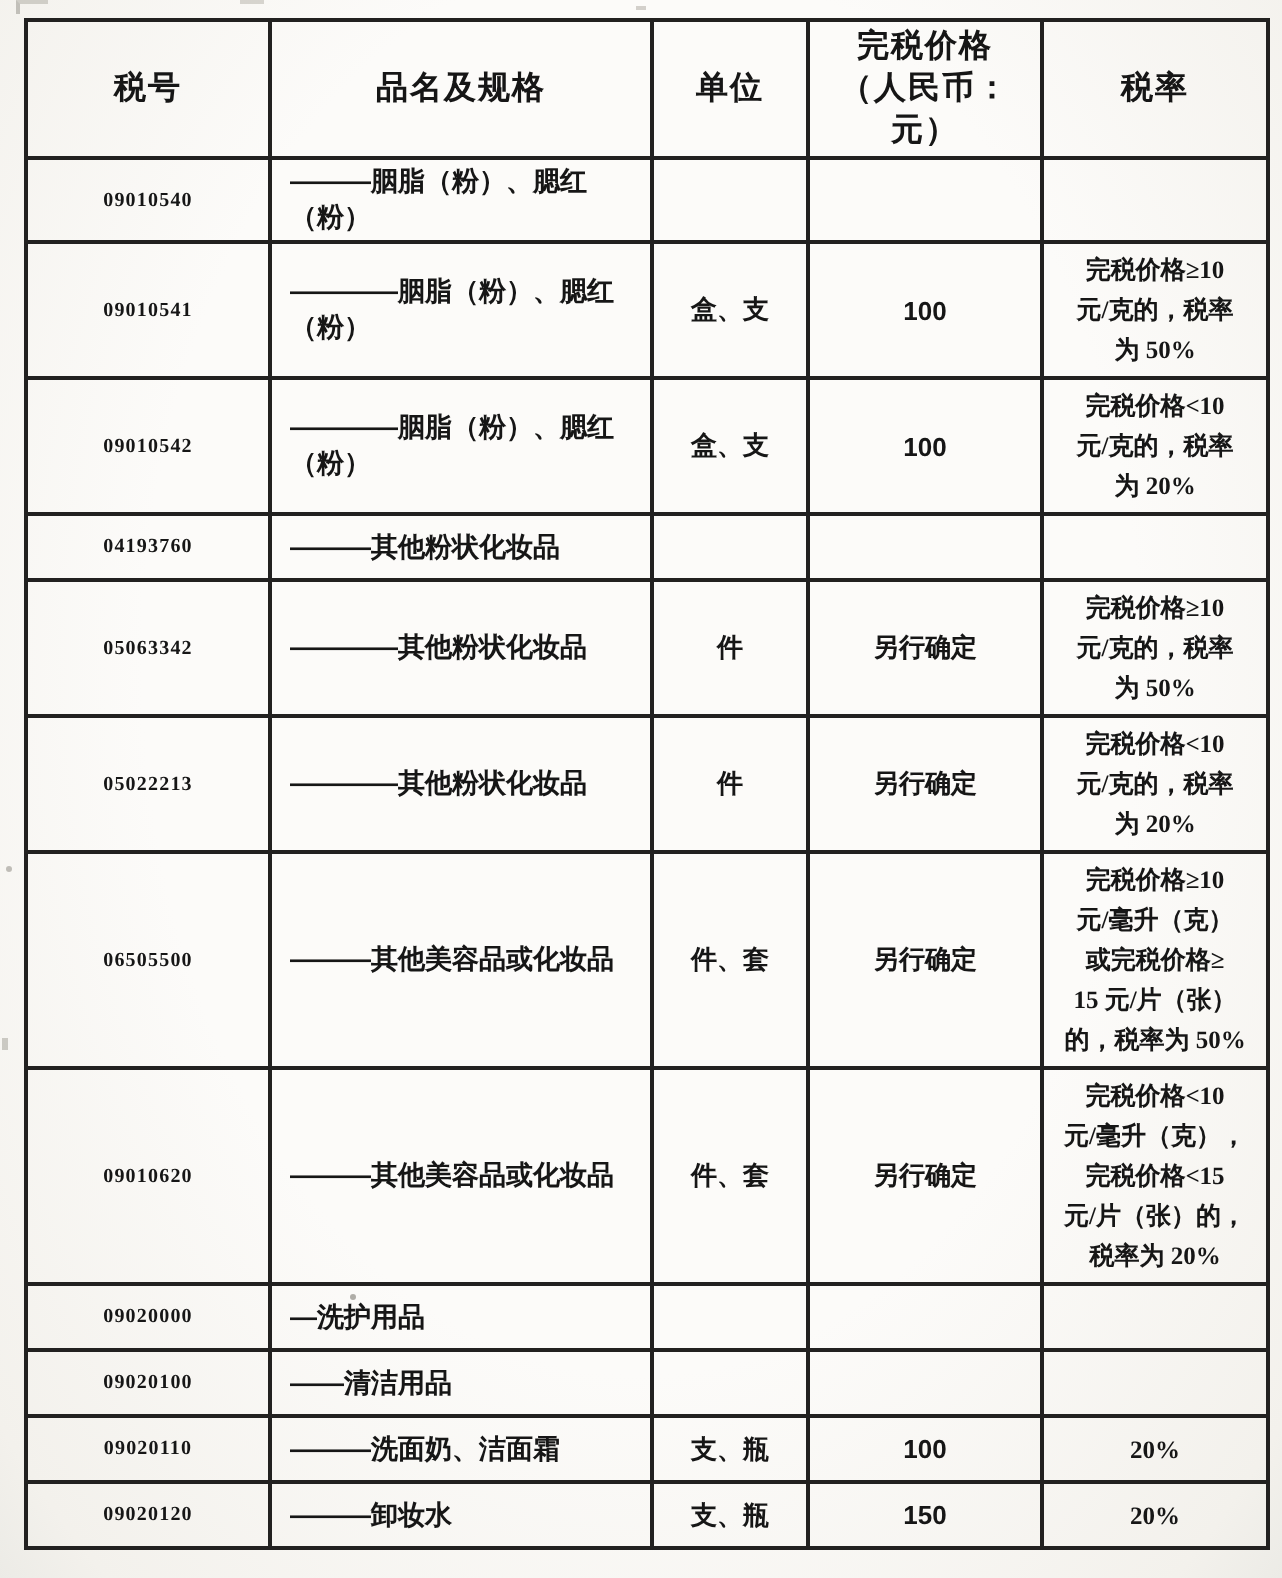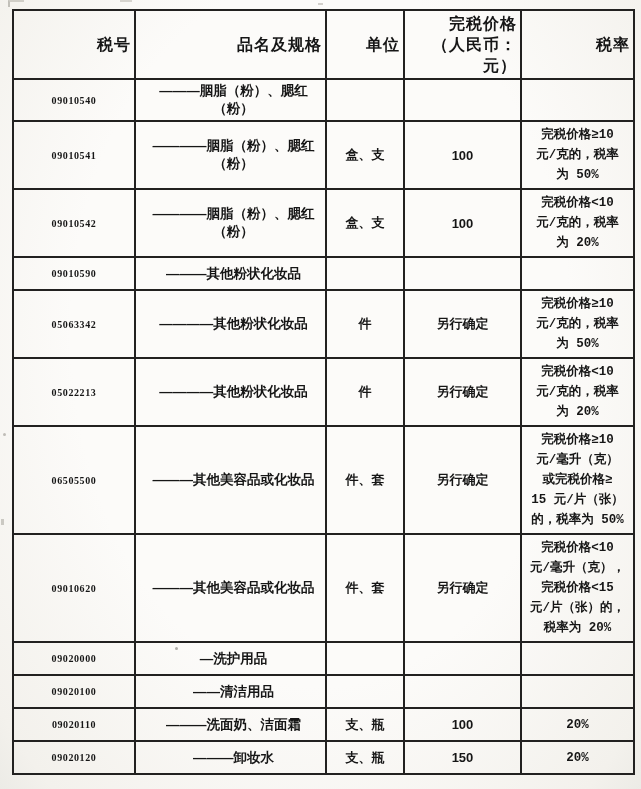--- a/index.html
+++ b/index.html
@@ -28,43 +28,42 @@
     vertical-align: middle;
     overflow: hidden;
   }
   .doc thead th {
     font-family: "Liberation Sans", "DejaVu Sans", sans-serif;
     font-weight: bold;
     font-size: 16px;
     height: 52px;
     line-height: 21px;
     letter-spacing: 1px;
-    text-align: right;
   }
   .doc td.code {
     font-size: 10px;
     font-weight: 700;
     letter-spacing: 0.6px;
     height: 27px;
     text-align: center;
   }
   .doc td.name {
-    text-align: center;
+    text-align: left;
     padding-left: 9px;
     font-family: "Liberation Sans", "DejaVu Sans", sans-serif;
     font-weight: 600;
     font-size: 13.5px;
   }
   .doc td.unit, .doc td.price {
     font-family: "Liberation Sans", "DejaVu Sans", sans-serif;
     font-weight: 600;
     font-size: 13px;
   }
   .doc td.rate {
-    font-family: Liberation Mono, monospace;
+    font-family: Liberation Serif, serif;
     font-weight: 600;
     font-size: 12.5px;
     line-height: 20px;
     white-space: pre-line;
     padding: 3px 2px;
   }
   
   .artifact { position: absolute; pointer-events: none; }
   .a1 { left: 8px;  top: 0;   width: 14px; height: 5px; border-left: 2px solid #9a978f; border-top: 2px solid #b3b0a8; opacity: .55; }
   .a2 { left: 120px; top: 0;  width: 12px; height: 3px; border-top: 2px solid #b3b0a8; opacity: .5; }
@@ -125,21 +124,21 @@
         <tr>
       <td class="code">09010542</td>
       <td class="name">————胭脂（粉）、腮红（粉）</td>
       <td class="unit">盒、支</td>
       <td class="price">100</td>
       <td class="rate">完税价格&lt;10
 元/克的，税率
 为 20%</td>
     </tr>
         <tr>
-      <td class="code">09010590</td>
+      <td class="code">04193760</td>
       <td class="name">———其他粉状化妆品</td>
       <td class="unit"></td>
       <td class="price"></td>
       <td class="rate"></td>
     </tr>
         <tr>
       <td class="code">05063342</td>
       <td class="name">————其他粉状化妆品</td>
       <td class="unit">件</td>
       <td class="price">另行确定</td>

